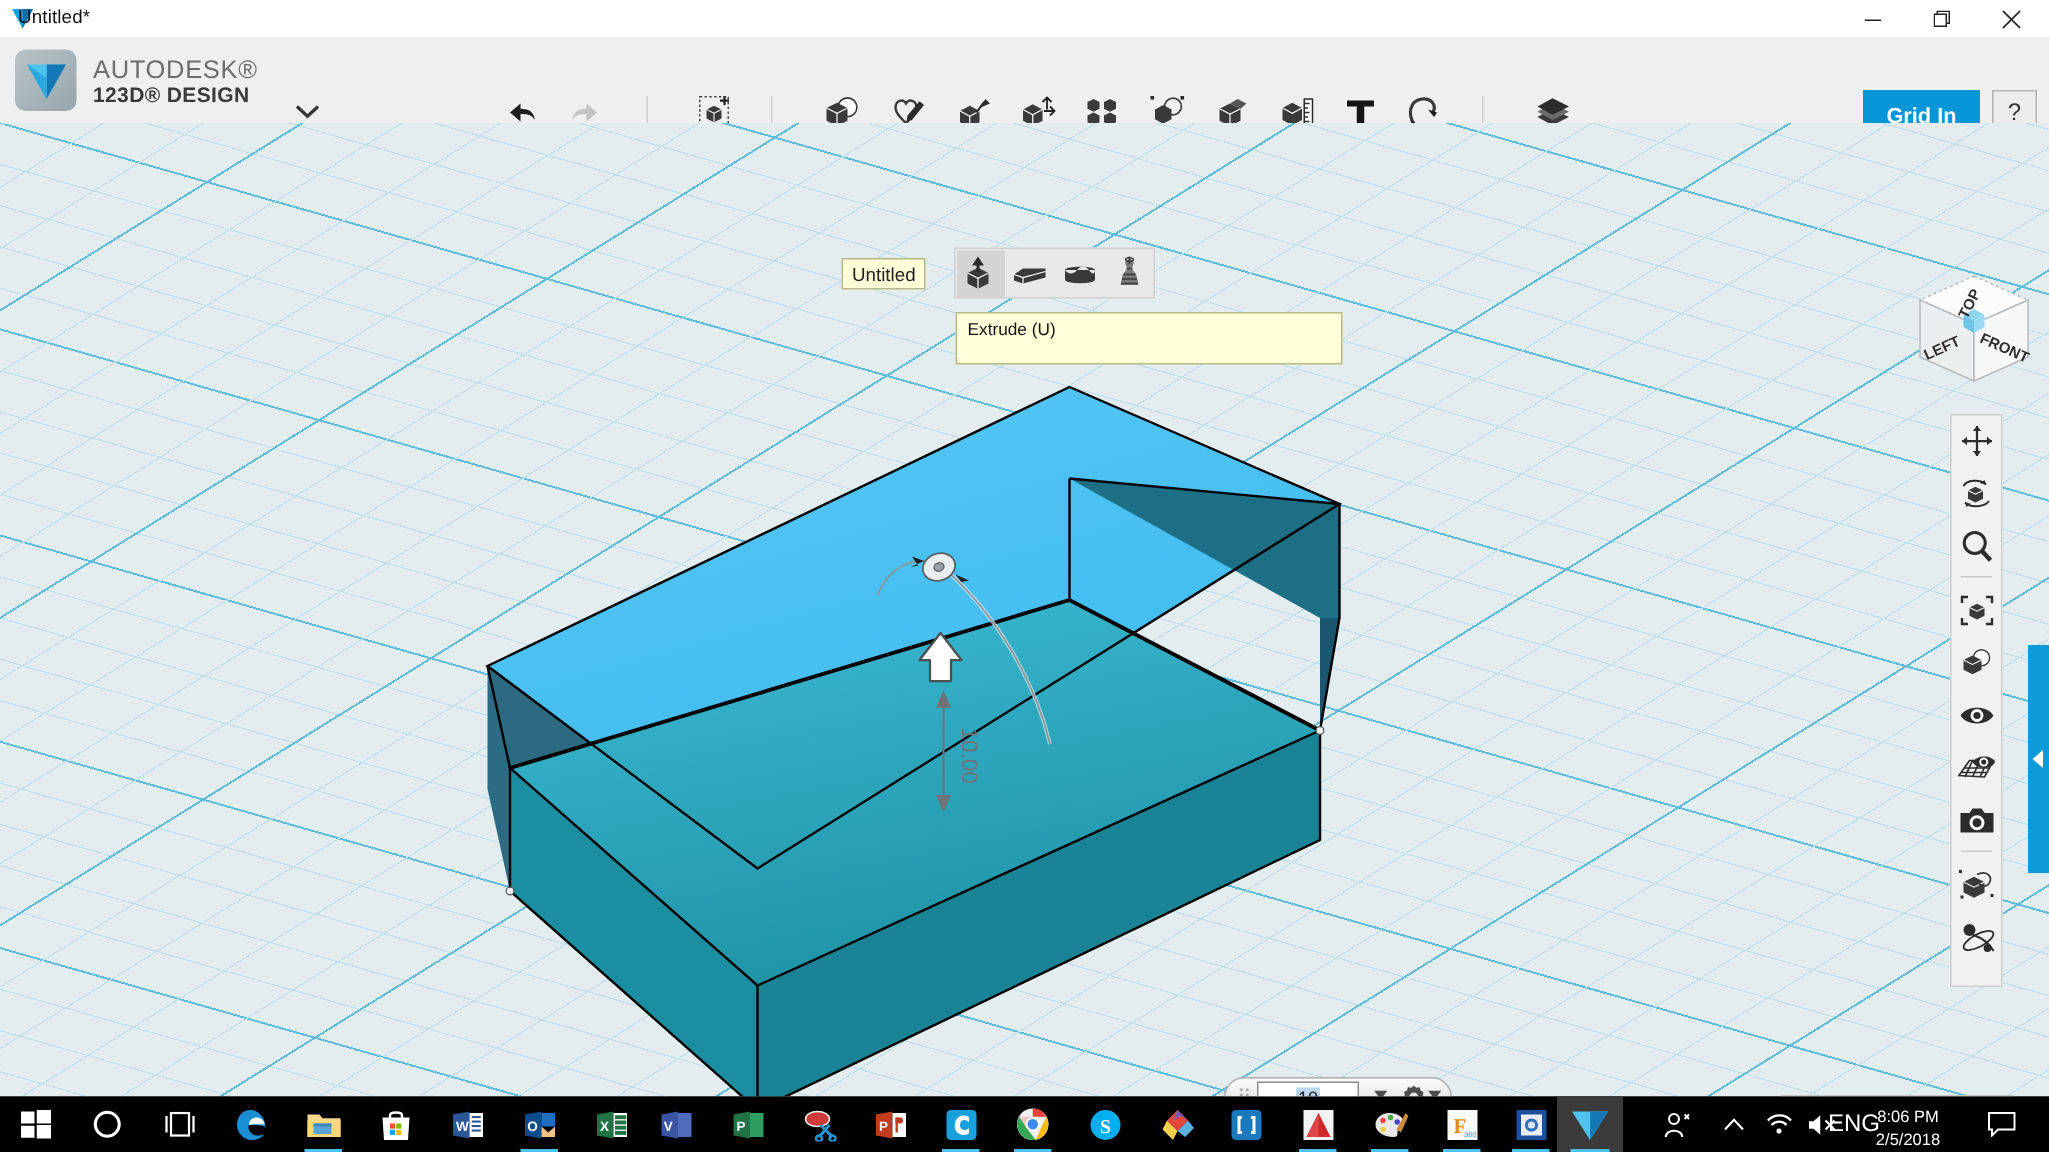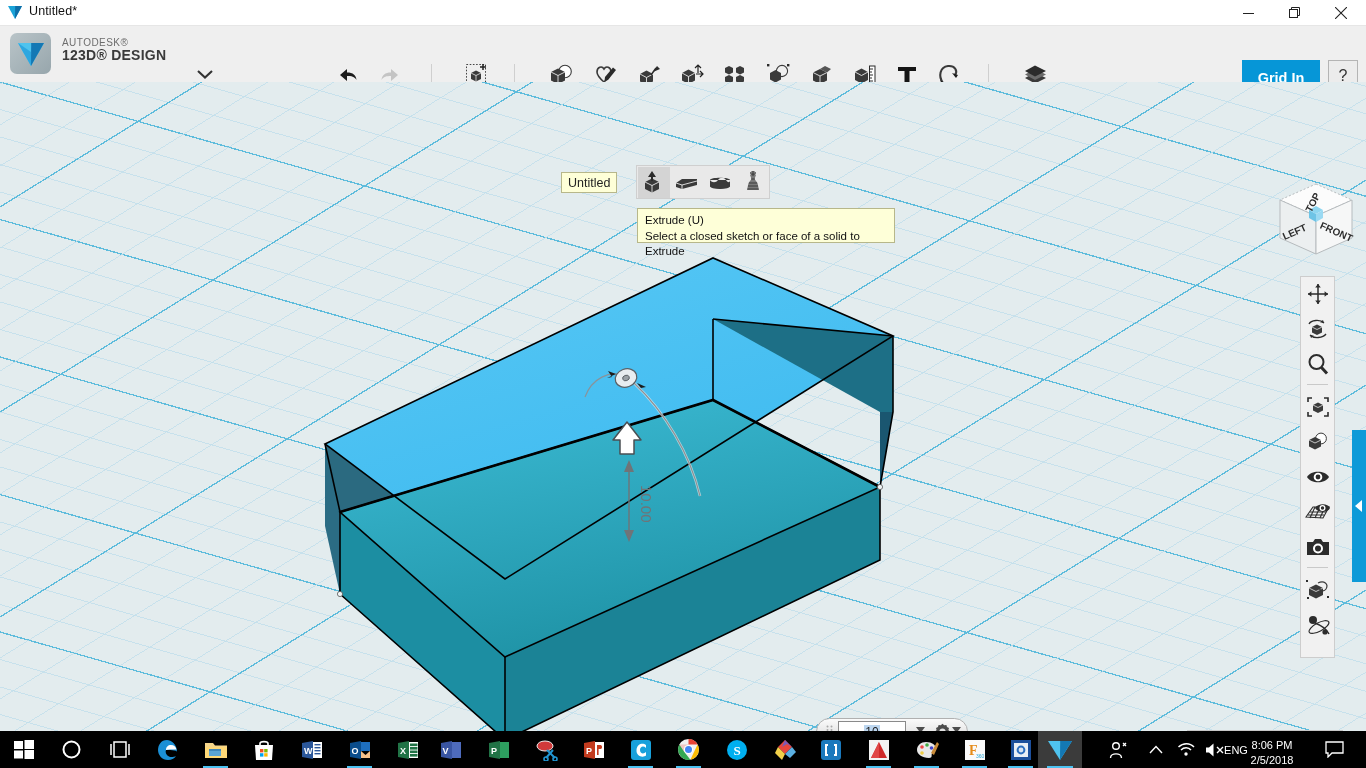--- a/index.html
+++ b/index.html
@@ -11,21 +11,21 @@
   }
   #app { position:relative; width:1366px; height:768px; }
 
   
   .titlebar {
     position:absolute; left:0; top:0; width:1366px; height:26px;
     background:#ffffff; border-bottom:1px solid #e6e6e6;
   }
   .tb-logo { position:absolute; left:7px; top:5px; width:16px; height:15px; }
   .tb-title {
-    position:absolute; left:29px; top:4px;
+    position:absolute; left:12px; top:4px;
     font-size:12.5px; color:#111; letter-spacing:.1px;
   }
   .wbtn {
     position:absolute; top:0; width:45px; height:26px;
     display:flex; align-items:center; justify-content:center;
     cursor:default;
   }
   .wbtn svg { display:block; }
   #w-min { left:1226px; }
   #w-max { left:1272px; }
@@ -36,21 +36,21 @@
     position:absolute; left:0; top:26px; width:1366px; height:56px;
     background:#efefef;
   }
   .brand-icon {
     position:absolute; left:10px; top:7px; width:41px; height:41px;
     border-radius:7px;
     background:linear-gradient(135deg,#b9c4c8,#97a6ac);
     display:flex; align-items:center; justify-content:center;
   }
   .brand-text { position:absolute; left:62px; top:11px; line-height:1.12; }
-  .brand-text .l1 { font-size:10px; color:#6d6d6d; letter-spacing:.45px; }
+  .brand-text .l1 { font-size:17px; color:#6d6d6d; letter-spacing:.45px; }
   .brand-text .l2 { font-size:14px; color:#3a3a3a; font-weight:bold; letter-spacing:.25px; }
   .brand-caret { position:absolute; left:197px; top:47px; }
 
   .tbtn {
     position:absolute; top:32px; width:34px; height:34px;
     transform:translateY(-50%); margin-top:17px;
     display:flex; align-items:center; justify-content:center;
     border-radius:2px;
   }
   .tsep { position:absolute; top:38px; width:1px; height:28px; background:#cfcfcf; }
@@ -747,21 +747,20 @@
               <path d="M9 13 H17 M8 16 H18 M7.5 19 H18.5 M11 9 H15"></path>
             </g>
           <ellipse cx="13" cy="3" rx="2.6" ry="1.2" fill="none" stroke="#3a3a3a" stroke-width="1"></ellipse>
           <path d="M13 1 V6" stroke="#3a3a3a" stroke-width="1"></path>
         </svg>
       </div>
     </div>
 
     <div class="tooltip">
       <div class="tt-title">Extrude (U)</div>
-      <div class="tt-desc">Select a closed sketch or face of a solid to Extrude</div>
     </div>
   </div>
 
   <div class="taskbar">
 
     <div class="tk" style="left:3px;">
       <svg width="20" height="20" viewBox="0 0 20 20">
         <g fill="#fff">
             <rect x="0" y="1" width="9" height="8"></rect>
             <rect x="10.5" y="0" width="9.5" height="9"></rect>
@@ -981,21 +980,21 @@
         </g>
         <circle cx="9" cy="12" r="1.7" fill="#fff"></circle>
       </svg>
     </div>
     <div class="tray-item" style="left:1200px; width:30px;">
       <svg width="22" height="16" viewBox="0 0 22 16">
         <path d="M2 5.5 H5 L9.5 1.5 V14.5 L5 10.5 H2 Z" fill="#fff"></path>
         <path d="M13 5 L19 11 M19 5 L13 11" stroke="#fff" stroke-width="1.4"></path>
       </svg>
     </div>
-    <div class="tray-item" style="left:1214px; width:44px; font-size:11px;">ENG</div>
+    <div class="tray-item" style="left:1214px; width:44px; font-size:16px;">ENG</div>
 
     <div class="clock">
       <span>8:06 PM</span>
       <span>2/5/2018</span>
     </div>
     <div class="notif">
       <svg width="19" height="17" viewBox="0 0 19 17">
         <path d="M1 1 H18 V12 H7 L3 16 V12 H1 Z" fill="none" stroke="#fff" stroke-width="1.3"></path>
       </svg>
     </div>

